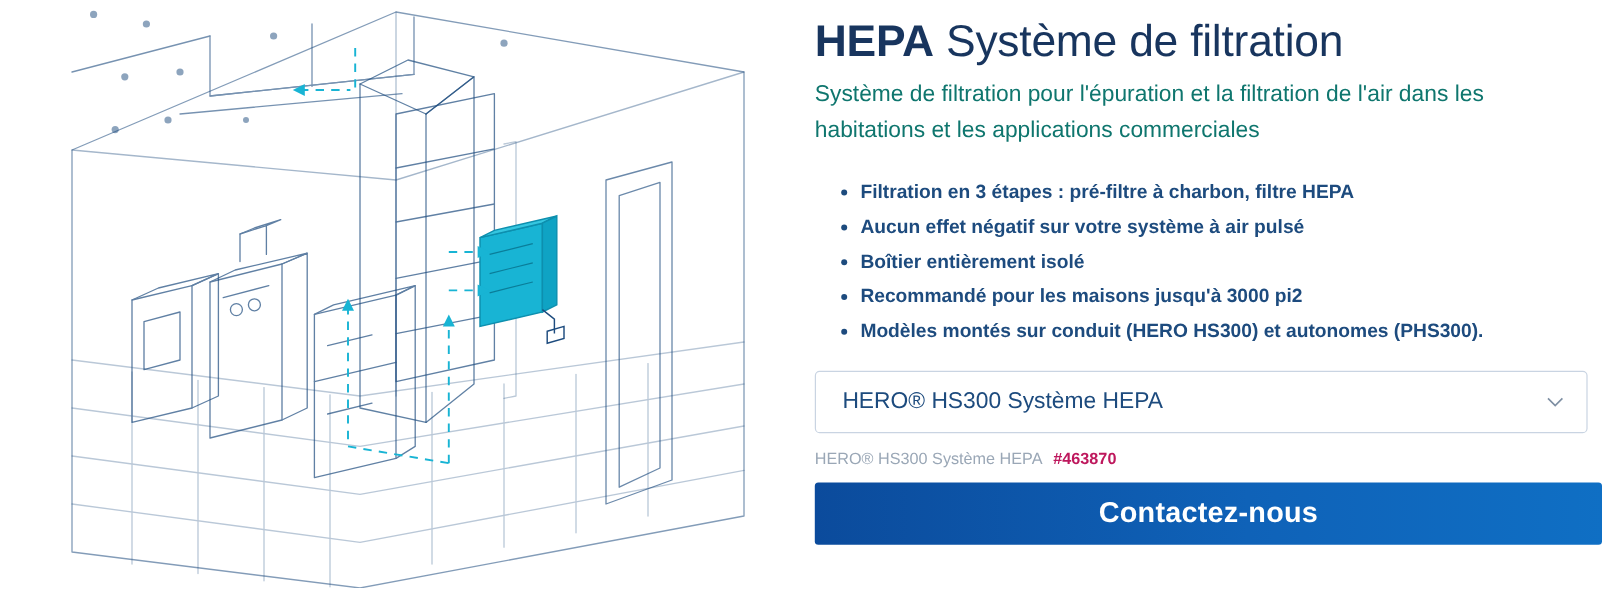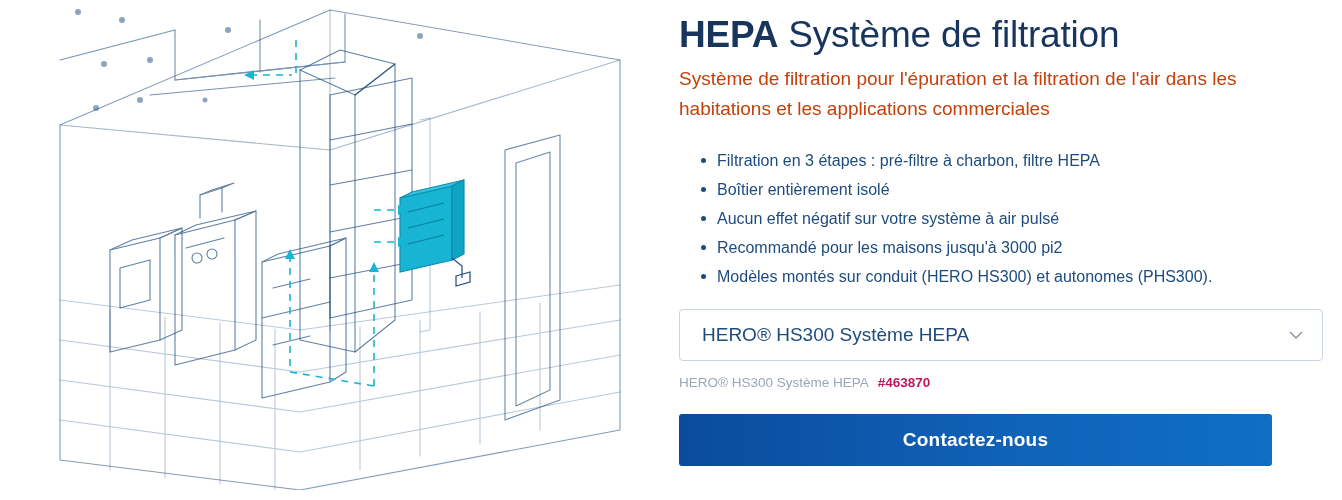--- a/index.html
+++ b/index.html
@@ -49,28 +49,29 @@
     color: #18355e;
     letter-spacing: -0.2px;
   }
   h1.product-title .bold {
     font-weight: 700;
   }
   .subtitle {
     margin: 6px 0 0 0;
     font-size: 19px;
     line-height: 30px;
-    color: #c2410c;
+    color: #0f766e;
     font-weight: 400;
     max-width: 650px;
   }
   ul.features {
     margin: 22px 0 0 0;
     padding-left: 22px;
     list-style: none;
+    font-weight: bold;
   }
   ul.features li {
     position: relative;
     font-size: 16px;
     line-height: 29px;
     color: #1d4b7e;
     padding-left: 16px;
   }
   ul.features li::before {
     content: "";
@@ -112,28 +113,28 @@
     display: flex;
     align-items: center;
     gap: 9px;
   }
   .sku-line .sku-number {
     color: #be185d;
     font-weight: 700;
   }
 
   .cta-button {
-    margin-top: 24px;
-    width: 593px;
+    margin-top: 12px;
+    width: 656px;
     height: 52px;
     border: none;
     border-radius: 3px;
     background: linear-gradient(90deg, #0b4b9c 0%, #0f62b8 55%, #0f6fc4 100%);
     color: #ffffff;
-    font-size: 19px;
+    font-size: 24px;
     font-weight: 700;
     font-family: "Liberation Sans", sans-serif;
     cursor: pointer;
     letter-spacing: 0.2px;
   }
 </style>
 </head>
 <body>
 
 <div class="page">
@@ -264,22 +265,22 @@
   </div>
 
   <div class="right-pane">
 
     <h1 class="product-title"><span class="bold">HEPA</span><span> Système de filtration</span></h1>
 
     <p class="subtitle">Système de filtration pour l'épuration et la filtration de l'air dans les habitations et les applications commerciales</p>
 
     <ul class="features">
       <li>Filtration en 3 étapes : pré-filtre à charbon, filtre HEPA</li>
+      <li>Aucun effet négatif sur votre système à air pulsé</li>
       <li>Boîtier entièrement isolé</li>
-      <li>Aucun effet négatif sur votre système à air pulsé</li>
       <li>Recommandé pour les maisons jusqu'à 3000 pi2</li>
       <li>Modèles montés sur conduit (HERO HS300) et autonomes (PHS300).</li>
     </ul>
 
     <div class="variant-select">
       <span class="sel-label">HERO® HS300 Système HEPA</span>
       <span class="chev">
         <svg viewBox="0 0 20 20" width="20" height="20" fill="none" stroke="currentColor" stroke-width="1.4">
           <path d="M4 7 L10 13 L16 7"></path>
         </svg>

